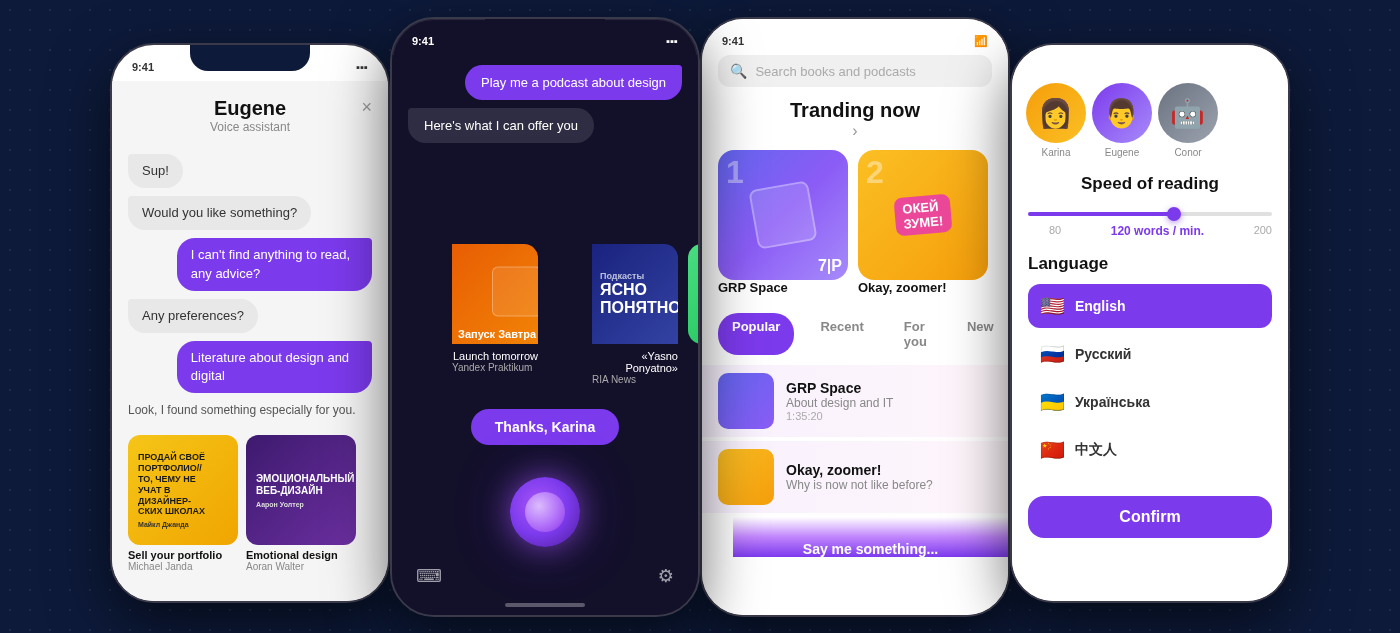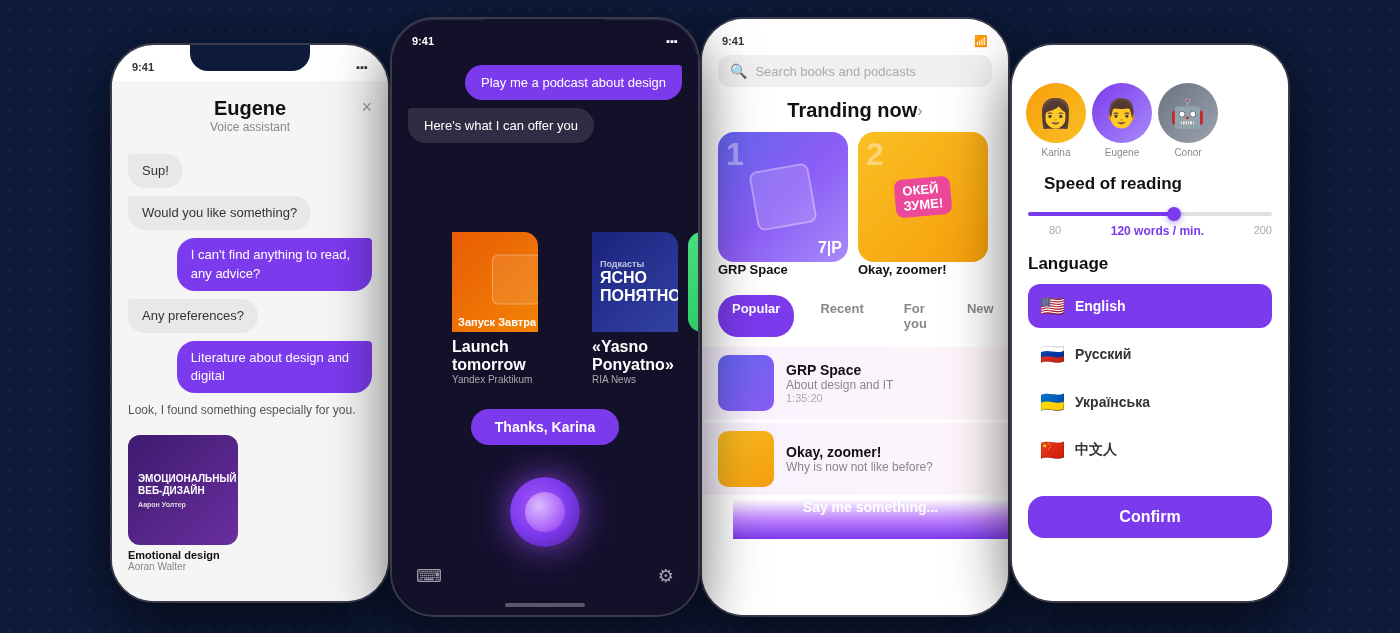--- a/index.html
+++ b/index.html
@@ -265,21 +265,21 @@
 
     .dc-card-orange {
       background: linear-gradient(135deg, #e85d04, #f48c06);
     }
 
     .dc-card-blue {
       background: linear-gradient(135deg, #1a237e, #3949ab);
     }
 
     .dc-card-info { padding: 6px 0; }
-    .dc-card-title { font-size: 16px; font-weight: 700; color: #fff; }
+    .dc-card-title { font-size: 11px; font-weight: 400; color: #fff; text-align: right; }
     .dc-card-sub { font-size: 10px; color: #aaa; }
 
     .dc-thanks-btn {
       background: #7c3aed;
       color: #fff;
       border: none;
       border-radius: 24px;
       padding: 10px 24px;
       font-size: 14px;
       font-weight: 600;
@@ -348,23 +348,24 @@
       display: flex;
       align-items: center;
       gap: 8px;
     }
 
     .ba-search-icon { color: #999; font-size: 14px; }
     .ba-search-text { font-size: 13px; color: #aaa; }
 
     .ba-trending-header {
       display: flex;
-      justify-content: center;
+      justify-content: flex-end;
       align-items: center;
       padding: 0 16px 10px;
+      flex-direction: column;
     }
 
     .ba-trending-title { font-size: 20px; font-weight: 800; color: #111; }
     .ba-trending-arrow { color: #999; }
 
     .ba-trending-cards {
       display: flex;
       gap: 10px;
       padding: 0 16px 14px;
       overflow: hidden;
@@ -445,20 +446,21 @@
 
     .ba-list-info { flex: 1; }
     .ba-list-title { font-size: 14px; font-weight: 700; color: #111; }
     .ba-list-sub { font-size: 12px; color: #888; }
     .ba-list-time { font-size: 11px; color: #aaa; }
 
     .ba-gradient-bar {
       background: linear-gradient(180deg, rgba(255,255,255,0) 0%, #c084fc 50%, #7c3aed 100%);
       height: 40px;
       display: flex;
+      align-items: flex-end;
       justify-content: center;
       margin-left: 31px;
     }
 
     .ba-gradient-text {
       color: #fff;
       font-size: 14px;
       font-weight: 700;
     }
 
@@ -522,21 +524,21 @@
 
     .avatar-name { font-size: 10px; color: #888; }
 
     .settings-section-title {
       font-size: 17px;
       font-weight: 700;
       color: #111;
       padding: 4px 16px 10px;
     }
 
-    .speed-slider-area { padding: 0 16px 16px; }
+    .speed-slider-area { padding: 0 16px 16px; text-align: center; }
 
     .speed-slider-track {
       position: relative;
       height: 4px;
       background: #e0e0e0;
       border-radius: 2px;
       margin: 8px 0;
     }
 
     .speed-slider-fill {
@@ -637,20 +639,30 @@
       <div class="va-messages">
         <div class="va-bubble system">Sup!</div>
         <div class="va-bubble system">Would you like something?</div>
         <div class="va-bubble user">I can't find anything to read, any advice?</div>
         <div class="va-bubble system">Any preferences?</div>
         <div class="va-bubble user">Literature about design and digital</div>
         <div style="font-size:12px;color:#555;padding:2px 0;">Look, I found something especially for you.</div>
       </div>
       <div class="va-books">
         <div>
+          <div class="va-book-card book-yellow">
+            <div class="book-yellow-text">ПРОДАЙ СВОЁ<br>ПОРТФОЛИО//<br>ТО, ЧЕМУ НЕ<br>УЧАТ В<br>ДИЗАЙНЕР-<br>СКИХ ШКОЛАХ</div>
+            <div style="font-size:7px;color:#333;margin-top:4px;font-weight:700;">Майкл Джанда</div>
+          </div>
+          <div class="va-book-info">
+            <div class="va-book-title">Sell your portfolio</div>
+            <div class="va-book-author">Michael Janda</div>
+          </div>
+        </div>
+        <div>
           <div class="va-book-card book-purple">
             <div class="book-purple-text">ЭМОЦИОНАЛЬНЫЙ<br>ВЕБ-ДИЗАЙН</div>
             <div style="font-size:7px;color:#ddd;margin-top:4px;font-weight:600;">Аарон Уолтер</div>
           </div>
           <div class="va-book-info">
             <div class="va-book-title">Emotional design</div>
             <div class="va-book-author">Aoran Walter</div>
           </div>
         </div>
       </div>

